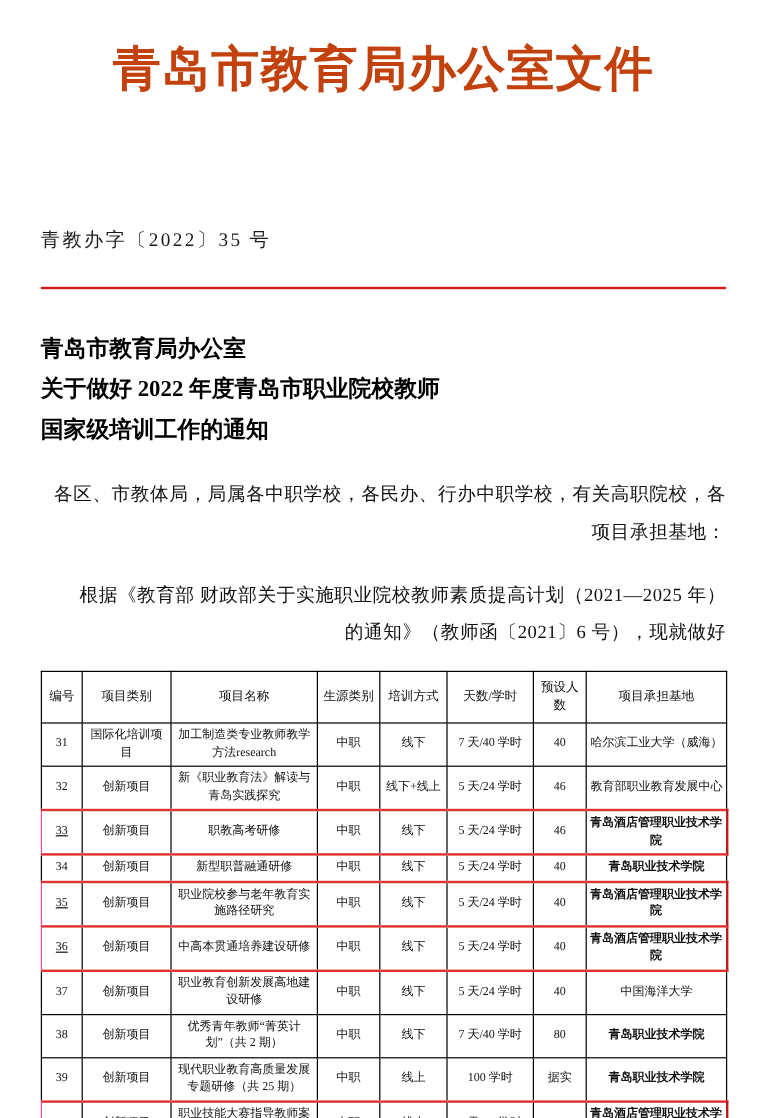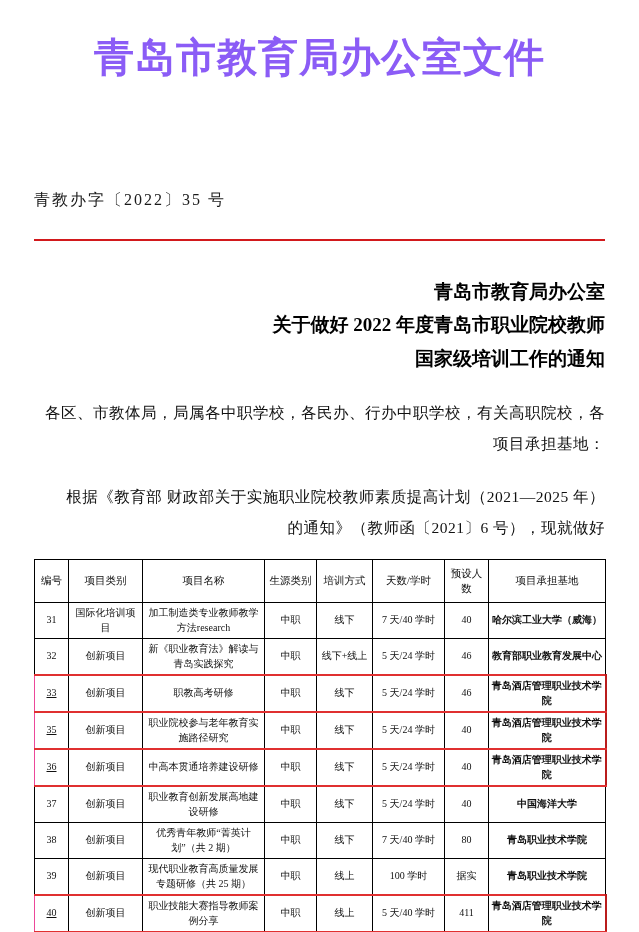--- a/index.html
+++ b/index.html
@@ -17,21 +17,21 @@
   }
   .page {
     width: 639px;
     height: 932px;
     box-sizing: border-box;
     padding: 0 34px;
     position: relative;
   }
   .doc-title {
     text-align: center;
-    color: #8b5cf6;
+    color: #c2410c;
     font-weight: bold;
     font-size: 40px;
     letter-spacing: 1px;
     margin-top: 34px;
     line-height: 1.2;
     font-family: "Liberation Serif", "DejaVu Serif", serif;
     white-space: nowrap;
   }
   .doc-number {
     text-align: left;
@@ -40,21 +40,21 @@
     margin-top: 108px;
     color: #1a1a1a;
   }
   .red-rule {
     height: 2px;
     background: #d2191c;
     margin-top: 28px;
     margin-bottom: 0;
   }
   .subject {
-    text-align: right;
+    text-align: left;
     font-weight: bold;
     font-size: 19px;
     line-height: 1.75;
     margin-top: 34px;
     color: #000;
   }
   .subject div { white-space: nowrap; }
   .body-para {
     font-size: 15.5px;
     line-height: 2.0;
@@ -86,21 +86,21 @@
     font-weight: normal;
     padding: 6px 2px;
   }
   td.base {
     color: #d2191c;
     font-weight: bold;
     font-size: 10px;
   }
   td.base.plain {
     color: #111;
-    font-weight: bold;
+    font-weight: normal;
   }
   tr.hl td {
     box-sizing: border-box;
   }
   tr.hl td:first-child { border-left: 1px solid #ec4899; text-decoration: underline; }
   tr.hl td:last-child  { border-right: 2px solid #b91c1c; }
   tr.hl td { border-top: 2px solid #e03030; border-bottom: 2px solid #e03030; }
   .col-1 { width: 34px; }
   .col-2 { width: 74px; }
   .col-3 { width: 122px; }
@@ -177,20 +177,30 @@
         <tr class="hl">
           <td>33</td>
           <td>创新项目</td>
           <td>职教高考研修</td>
           <td>中职</td>
           <td>线下</td>
           <td>5 天/24 学时</td>
           <td>46</td>
           <td class="base">青岛酒店管理职业技术学院</td>
         </tr>
+        <tr>
+          <td>34</td>
+          <td>创新项目</td>
+          <td>新型职普融通研修</td>
+          <td>中职</td>
+          <td>线下</td>
+          <td>5 天/24 学时</td>
+          <td>40</td>
+          <td class="base">青岛职业技术学院</td>
+        </tr>
         <tr class="hl">
           <td>35</td>
           <td>创新项目</td>
           <td>职业院校参与老年教育实施路径研究</td>
           <td>中职</td>
           <td>线下</td>
           <td>5 天/24 学时</td>
           <td>40</td>
           <td class="base">青岛酒店管理职业技术学院</td>
         </tr>

